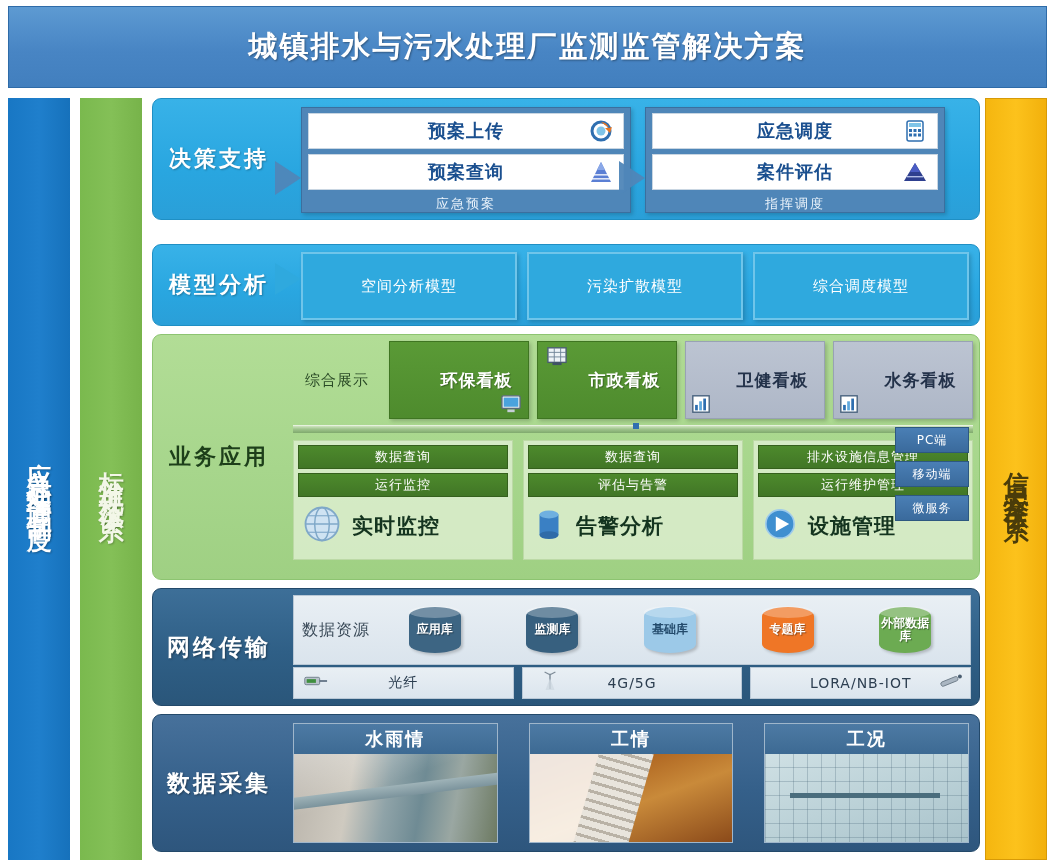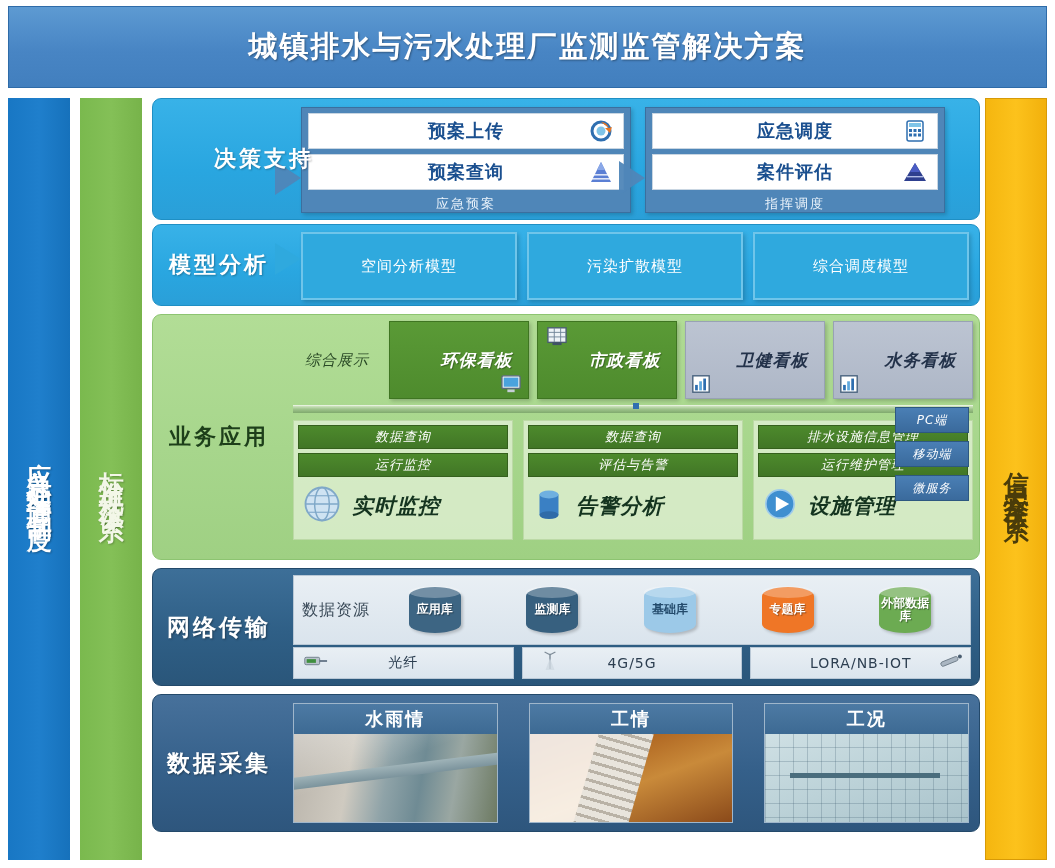--- a/index.html
+++ b/index.html
@@ -51,21 +51,21 @@
     display:flex;align-items:center;justify-content:center;
     font-size:22px;font-weight:bold;letter-spacing:3px;
     z-index:3;
   }
 
   
   #layer-decision{
     height:122px;background:linear-gradient(180deg,#38b2e8 0%,#29a6e0 60%,#2a9fd8 100%);
     border:1px solid #1f8fc4;
   }
-  #layer-decision .layer-label{color:#ffffff;text-shadow:1px 1px 2px rgba(0,0,0,.28);padding-left:45px;}
+  #layer-decision .layer-label{color:#ffffff;text-shadow:1px 1px 2px rgba(0,0,0,.28);}
   .ds-group{
     position:absolute;top:8px;height:106px;
     background:#4f86b8;border:1px solid #3b6f9e;
     box-sizing:border-box;padding:5px 6px 0 6px;
     box-shadow:2px 2px 4px rgba(0,0,0,.18);
   }
   #ds-group-plan{left:148px;width:330px;}
   #ds-group-command{left:492px;width:300px;}
   .ds-row{
     height:36px;margin-bottom:5px;background:#ffffff;border:1px solid #c9d6e2;
@@ -81,21 +81,21 @@
   .ds-arrow{
     position:absolute;top:62px;width:0;height:0;
     border-top:17px solid transparent;border-bottom:17px solid transparent;
     border-left:26px solid #4f86b8;z-index:2;opacity:.95;
   }
   #ds-arrow-1{left:122px;}
   #ds-arrow-2{left:466px;}
 
   
   #layer-model{
-    height:82px;margin-top:4px;
+    height:82px;margin-top:24px;
     background:linear-gradient(180deg,#38b2e8 0%,#29a6e0 60%,#2a9fd8 100%);
     border:1px solid #1f8fc4;
   }
   #layer-model .layer-label{color:#ffffff;text-shadow:1px 1px 2px rgba(0,0,0,.28);}
   .model-boxes{position:absolute;left:148px;top:7px;right:10px;height:68px;display:flex;gap:10px;}
   .model-box{
     flex:1;background:#2fa9de;border:2px solid #6fc5ea;
     display:flex;align-items:center;justify-content:center;
     box-shadow:2px 2px 4px rgba(0,0,0,.18);box-sizing:border-box;
   }
@@ -106,21 +106,21 @@
     border-left:26px solid #2fa9de;z-index:2;
   }
 
   
   #layer-business{
     height:246px;margin-top:8px;
     background:linear-gradient(180deg,#b2dd96 0%,#a7d68c 55%,#9fd083 100%);
     border:1px solid #8dc471;
   }
   #layer-business .layer-label{color:#1d3f1a;}
-  .ba-inner{position:absolute;left:140px;top:6px;right:6px;bottom:6px;font-style:italic;}
+  .ba-inner{position:absolute;left:140px;top:6px;right:6px;bottom:6px;}
 
   .ba-boards{position:relative;height:78px;display:flex;align-items:stretch;gap:8px;}
   .ba-boards-label{
     width:88px;display:flex;align-items:center;justify-content:center;
     color:#2a4a26;font-size:15px;letter-spacing:1px;
   }
   .board{
     flex:1;display:flex;align-items:center;justify-content:center;position:relative;
     box-shadow:2px 2px 4px rgba(0,0,0,.2);box-sizing:border-box;padding-left:35px;
   }

